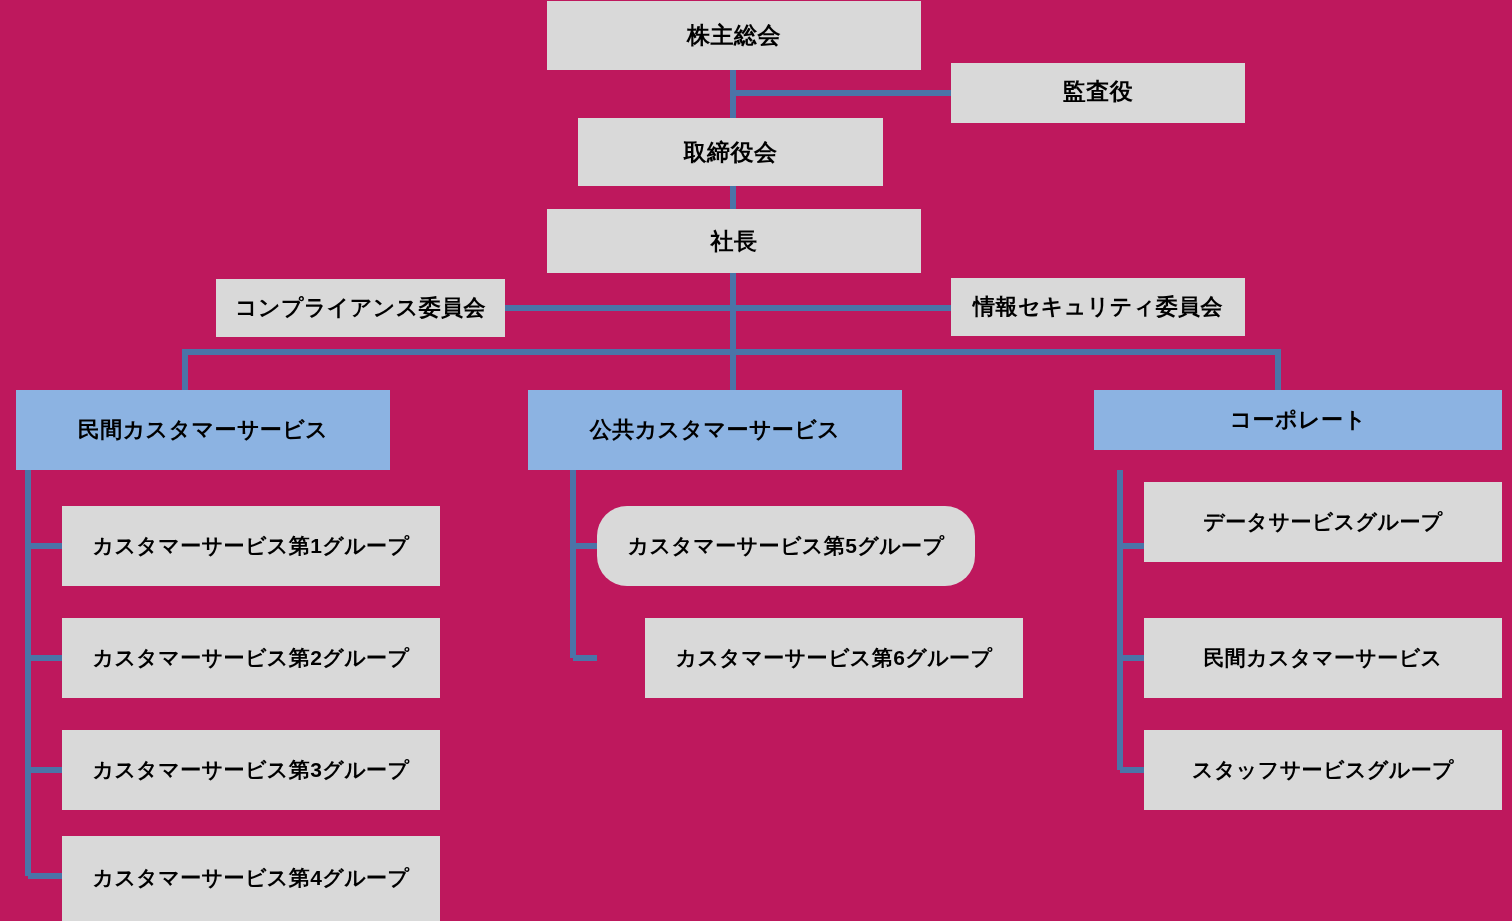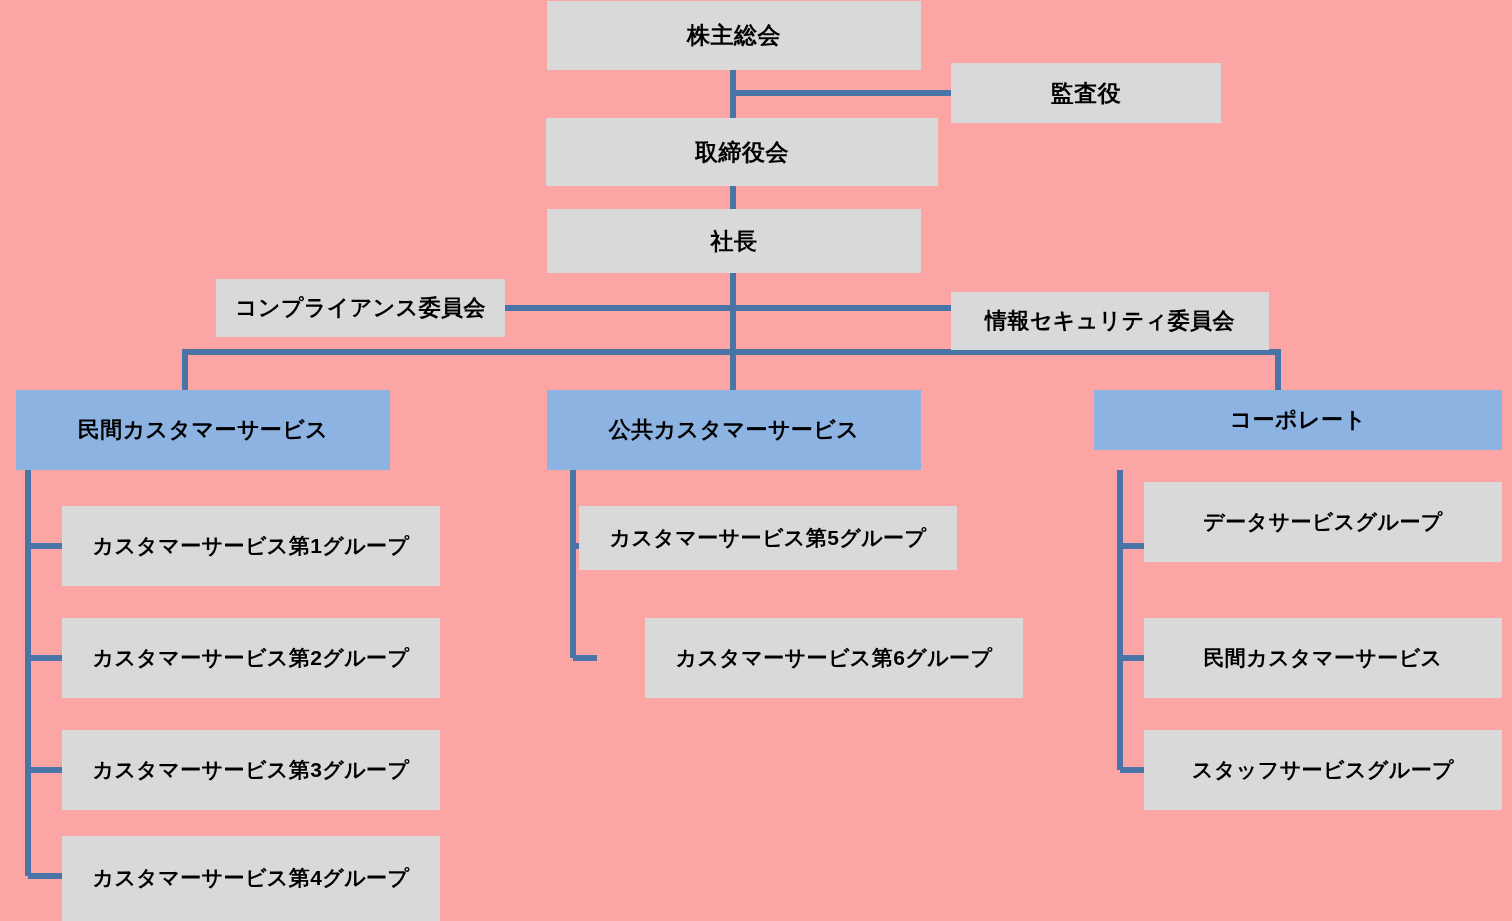--- a/index.html
+++ b/index.html
@@ -7,21 +7,21 @@
     width: 1512px;
     height: 921px;
     background: #ffffff;
     font-family: "Liberation Sans", "DejaVu Sans", sans-serif;
     overflow: hidden;
   }
   #chart {
     position: relative;
     width: 1512px;
     height: 921px;
-    background: #fca5a5;
+    background: #be185d;
   }
   
   #wires {
     position: absolute;
     left: 0; top: 0;
     width: 1512px;
     height: 921px;
     z-index: 1;
   }
   
@@ -75,45 +75,45 @@
 
       <path d="M1120,470 L1120,770"></path>
       <path d="M1120,546 L1144,546"></path>
       <path d="M1120,658 L1144,658"></path>
       <path d="M1120,770 L1144,770"></path>
     </g>
   </svg>
 
   <div class="node gray t-top" style="left:547px; top:1px; width:374px; height:69px;">株主総会</div>
 
-  <div class="node gray t-top" style="left:951px; top:63px; width:270px; height:60px;">監査役</div>
+  <div class="node gray t-top" style="left:951px; top:63px; width:294px; height:60px;font-family:Liberation Mono, monospace;">監査役</div>
 
-  <div class="node gray t-top" style="left:546px; top:118px; width:392px; height:68px;">取締役会</div>
+  <div class="node gray t-top" style="left:578px; top:118px; width:305px; height:68px;">取締役会</div>
 
   <div class="node gray t-top" style="left:547px; top:209px; width:374px; height:64px;">社長</div>
 
   <div class="node gray t-div" style="left:216px; top:279px; width:289px; height:58px;">コンプライアンス委員会</div>
 
-  <div class="node gray t-div" style="left:951px; top:292px; width:318px; height:58px;">情報セキュリティ委員会</div>
+  <div class="node gray t-div" style="left:951px; top:278px; width:294px; height:58px;">情報セキュリティ委員会</div>
 
   <div class="node blue t-div" style="left:16px; top:390px; width:374px; height:80px;">民間カスタマーサービス</div>
 
-  <div class="node blue t-div" style="left:547px; top:390px; width:374px; height:80px;">公共カスタマーサービス</div>
+  <div class="node blue t-div" style="left:528px; top:390px; width:374px; height:80px;">公共カスタマーサービス</div>
 
   <div class="node blue t-div" style="left:1094px; top:390px; width:408px; height:60px;">コーポレート</div>
 
   <div class="node gray t-leaf" style="left:62px; top:506px; width:378px; height:80px;">カスタマーサービス第1グループ</div>
 
   <div class="node gray t-leaf" style="left:62px; top:618px; width:378px; height:80px;">カスタマーサービス第2グループ</div>
 
   <div class="node gray t-leaf" style="left:62px; top:730px; width:378px; height:80px;">カスタマーサービス第3グループ</div>
 
   <div class="node gray t-leaf" style="left:62px; top:836px; width:378px; height:85px;">カスタマーサービス第4グループ</div>
 
-  <div class="node gray t-leaf" style="left:579px; top:506px; width:378px; height:64px;">カスタマーサービス第5グループ</div>
+  <div class="node gray t-leaf" style="left:597px; top:506px; width:378px; height:80px;border-radius:30px;">カスタマーサービス第5グループ</div>
 
   <div class="node gray t-leaf" style="left:597px; top:618px; width:378px; height:80px;margin-left:48px;">カスタマーサービス第6グループ</div>
 
   <div class="node gray t-leaf" style="left:1144px; top:482px; width:358px; height:80px;">データサービスグループ</div>
 
   <div class="node gray t-leaf" style="left:1144px; top:618px; width:358px; height:80px;">民間カスタマーサービス</div>
 
   <div class="node gray t-leaf" style="left:1144px; top:730px; width:358px; height:80px;">スタッフサービスグループ</div>
 
 </div>

